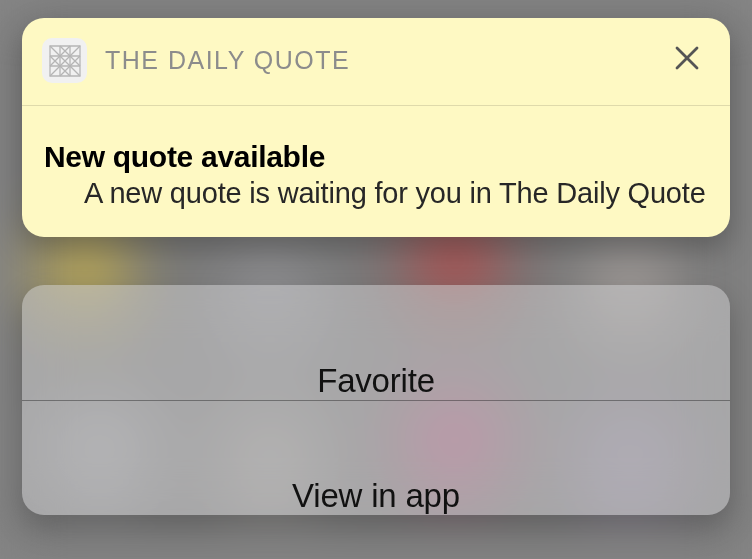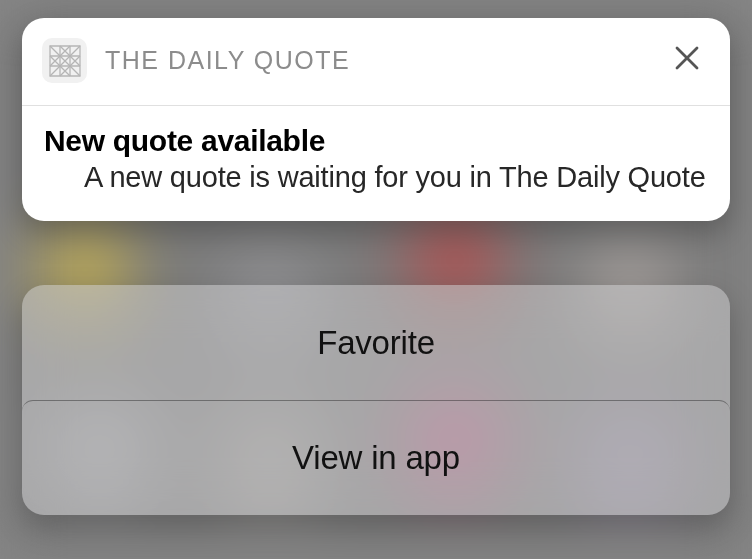--- a/index.html
+++ b/index.html
@@ -33,21 +33,21 @@
         radial-gradient(circle 110px at 150px 500px, rgba(190,190,195,0.85), transparent 60%),
         radial-gradient(circle 120px at 680px 340px, rgba(190,180,175,0.85), transparent 60%),
         radial-gradient(circle 120px at 680px 510px, rgba(170,150,190,0.8), transparent 60%),
         radial-gradient(circle 120px at 320px 510px, rgba(180,175,170,0.85), transparent 60%);
     }
     .card {
       position: absolute;
       top: 18px;
       left: 22px;
       right: 22px;
-      background: #ffffff;
+      background: #fef9c3;
       border-radius: 22px;
       box-shadow: 0 12px 30px rgba(0,0,0,0.25);
       overflow: hidden;
     }
     .card-header {
       display: flex;
       align-items: center;
       padding: 20px 24px 22px 20px;
       border-bottom: 1px solid rgba(0,0,0,0.12);
     }
@@ -78,20 +78,21 @@
     }
     .card-body {
       padding: 18px 22px 26px 22px;
     }
     .title {
       font-size: 30px;
       font-weight: 600;
       color: #000;
       margin-bottom: 2px;
       letter-spacing: -0.3px;
+      margin-top: 16px;
     }
     .message {
       font-size: 29px;
       color: #272727;
       line-height: 1.22;
       font-weight: 400;
       letter-spacing: -0.2px;
       margin-left: 40px;
     }
     .actions {
@@ -102,30 +103,29 @@
       border-radius: 22px;
       overflow: hidden;
       background: rgba(220,220,222,0.45);
       backdrop-filter: blur(24px);
       -webkit-backdrop-filter: blur(24px);
       box-shadow: 0 12px 30px rgba(0,0,0,0.22);
     }
     .action-btn {
       height: 115px;
       display:flex;
-      align-items:center;
+      align-items:flex-end;
       justify-content:center;
       font-size: 33px;
       color: #111;
       font-weight: 400;
       letter-spacing: -0.2px;
     }
     .action-btn + .action-btn {
       border-top: 1px solid rgba(0,0,0,0.35);
-      border-radius: 11px;
     }
   </style>
 </head>
 <body>
 
 <div class="bg"></div>
 
 <div class="card">
   <div class="card-header">
     <div class="app-icon">

